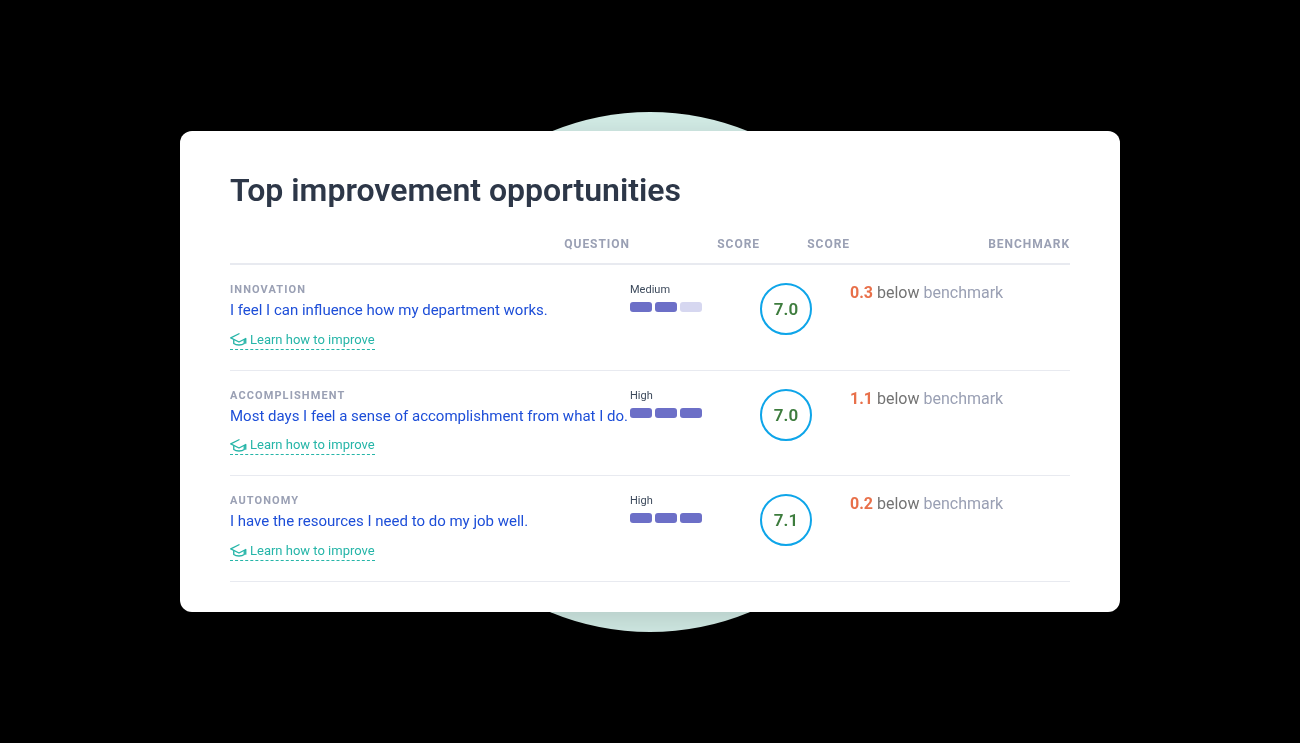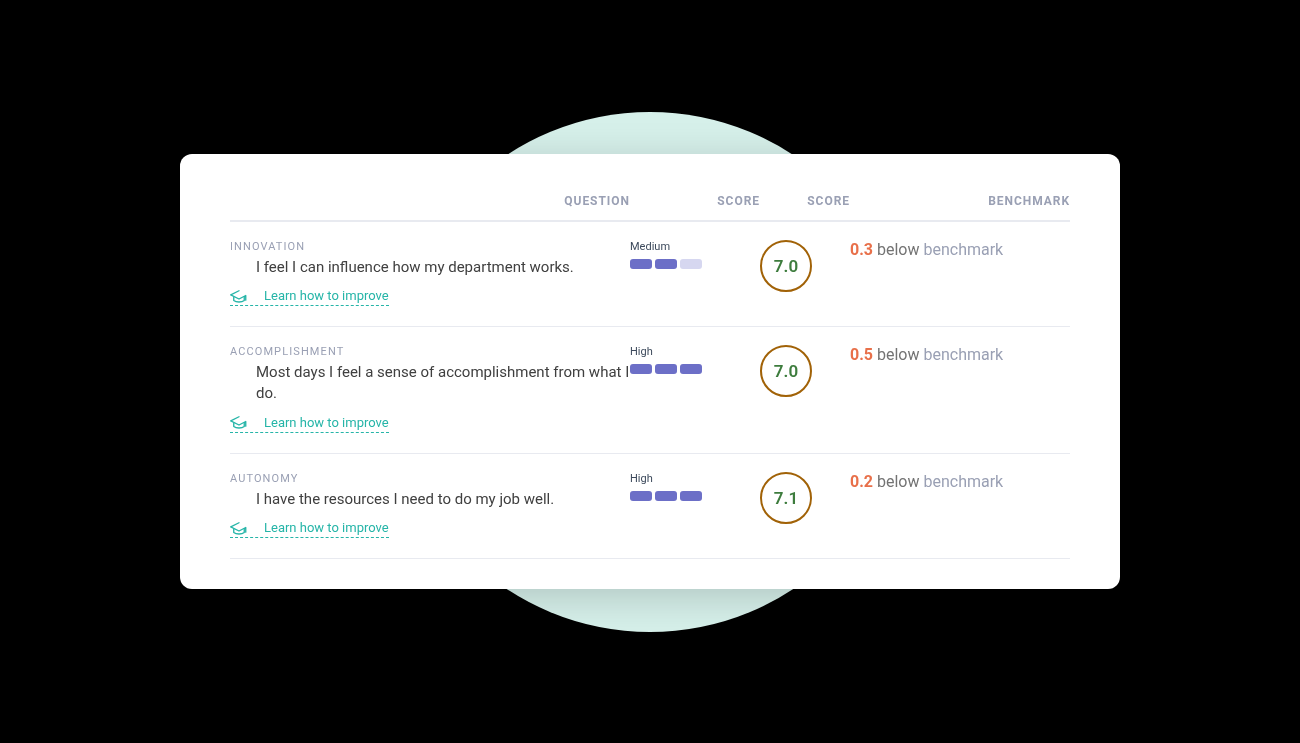--- a/index.html
+++ b/index.html
@@ -75,39 +75,38 @@
       padding: 18px 0 6px 0;
       vertical-align: top;
     }
 
     .question-cell {
       padding-right: 20px;
     }
 
     .category-label {
       font-size: 11px;
-      font-weight: 400;
+      font-weight: 700;
       color: #9aa0b4;
       letter-spacing: 0.1em;
       text-transform: uppercase;
       margin-bottom: 4px;
     }
 
     .question-text {
       font-size: 15px;
-      color: #404040;
+      color: #1d4ed8;
       margin-bottom: 10px;
       line-height: 1.4;
-      margin-left: 26px;
     }
 
     .learn-link {
       display: inline-flex;
       align-items: center;
-      gap: 16px;
+      gap: 2px;
       color: #26b5a8;
       font-size: 13px;
       cursor: pointer;
       border-bottom: 1px dashed #26b5a8;
       padding-bottom: 2px;
       margin-bottom: 14px;
     }
 
     .learn-icon {
       width: 18px;
@@ -149,21 +148,21 @@
     .score-cell {
       vertical-align: top;
       padding-top: 18px;
       text-align: left;
     }
 
     .score-circle {
       width: 52px;
       height: 52px;
       border-radius: 50%;
-      border: 2px solid #a16207;
+      border: 2px solid #0ea5e9;
       display: flex;
       align-items: center;
       justify-content: center;
       font-size: 17px;
       font-weight: 600;
       color: #3d7c3d;
       margin-bottom: 14px;
     }
 
     .benchmark-cell {
@@ -184,20 +183,21 @@
     .benchmark-word {
       color: #9aa0b4;
     }
   </style>
 </head>
 <body>
 
 <div class="bg-circle"></div>
 
 <div class="card">
+  <div class="card-title">Top improvement opportunities</div>
 
   <table>
     <thead>
       <tr>
         <th class="col-question">QUESTION</th>
         <th class="col-impact">SCORE</th>
         <th class="col-score">SCORE</th>
         <th class="col-benchmark">BENCHMARK</th>
       </tr>
     </thead>
@@ -246,21 +246,21 @@
       <div class="impact-bar">
         <div class="bar-seg bar-filled"></div>
               <div class="bar-seg bar-filled"></div>
               <div class="bar-seg bar-filled"></div>
       </div>
     </td>
     <td class="score-cell">
       <div class="score-circle">7.0</div>
     </td>
     <td class="benchmark-cell">
-      <span class="below-val">0.5 </span><span class="below-word">below </span><span class="benchmark-word">benchmark</span>
+      <span class="below-val">1.1 </span><span class="below-word">below </span><span class="benchmark-word">benchmark</span>
     </td>
   </tr>
         <tr class="data-row">
     <td class="question-cell">
       <div class="category-label">AUTONOMY</div>
       <div class="question-text">I have the resources I need to do my job well.</div>
       <div class="learn-link">
         <svg class="learn-icon" viewBox="0 0 24 18" fill="none" xmlns="http://www.w3.org/2000/svg">
           <path d="M12 2L1 7.5L12 13L21 8.36V14.5" stroke="#26b5a8" stroke-width="1.8" stroke-linecap="round" stroke-linejoin="round"></path>
           <path d="M5 10.5V15C5 15 7.5 17 12 17C16.5 17 19 15 19 15V10.5" stroke="#26b5a8" stroke-width="1.8" stroke-linecap="round" stroke-linejoin="round"></path>

